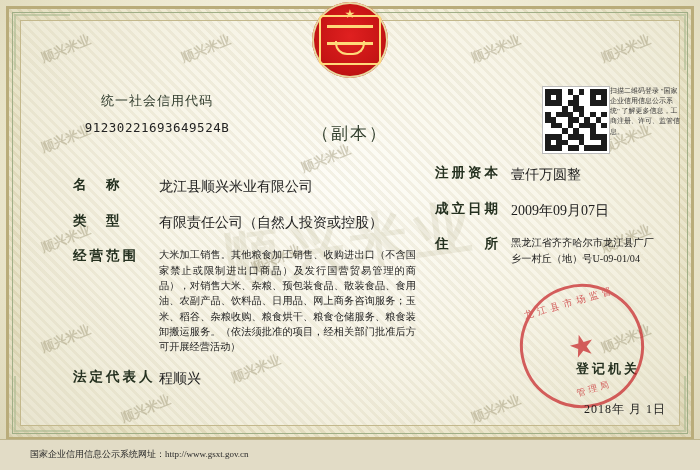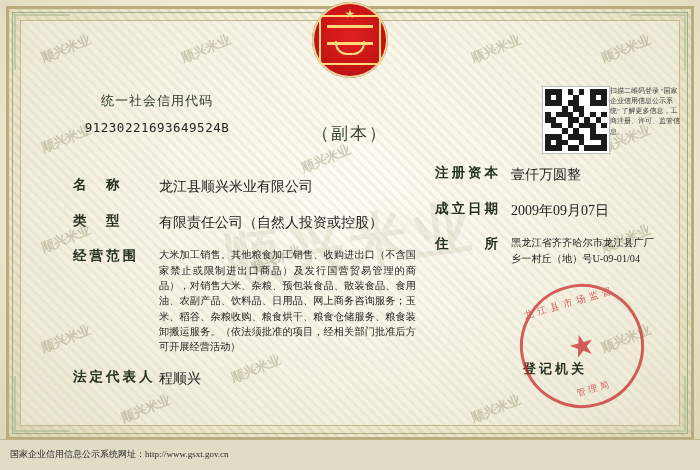--- a/index.html
+++ b/index.html
@@ -118,32 +118,32 @@
   .seal .star{color:#c8262a;font-size:30px;line-height:30px;}
   .seal .txt-top{
     position:absolute;top:8px;left:0;right:0;text-align:center;
     font-size:9.5px;color:#c8262a;letter-spacing:4px;
   }
   .seal .txt-bot{
     position:absolute;bottom:8px;left:0;right:0;text-align:center;
     font-size:9px;color:#c8262a;letter-spacing:3px;
   }
   .authority{
-    position:absolute;right:60px;bottom:92px;width:170px;text-align:center;
+    position:absolute;right:60px;bottom:92px;width:170px;text-align:right;
     font-size:13px;color:#24301f;letter-spacing:3px;font-weight:bold;
   }
   .issue-date{
     position:absolute;right:34px;bottom:52px;font-size:12px;color:#1d1d1d;letter-spacing:1px;
   }
 
   
   .footer{
     position:absolute;left:0;right:0;bottom:0;height:30px;
     background:#e2dcc6;border-top:1px solid #bdb48c;
-    display:flex;align-items:center;
+    display:flex;align-items:center;padding-left:20px;
   }
   .footer-left{
     width:46%;font-size:9px;color:#2a2a2a;padding-left:10px;line-height:1.25;
   }
   .footer-right{
     width:54%;font-size:9px;color:#2a2a2a;padding-right:10px;text-align:left;line-height:1.3;
   }
   .footer a{color:#2a2a2a;text-decoration:none;}
 
   
@@ -364,20 +364,21 @@
       <div class="val small" style="width:150px;">黑龙江省齐齐哈尔市龙江县广厂乡一村丘（地）号U-09-01/04</div>
     </div>
   </div>
 
   <div class="authority">登记机关</div>
   <div class="seal">
     <div class="txt-top">龙江县市场监督</div>
     <span class="star">★</span>
     <div class="txt-bot">管理局</div>
   </div>
+  <div class="issue-date">2018年  月  1日</div>
 
   <div class="footer">
     <div class="footer-left">
       <span>国家企业信用信息公示系统网址：</span><a href="#">http://www.gsxt.gov.cn</a>
     </div>
   </div>
 
 </div>
 
 </body></html>

